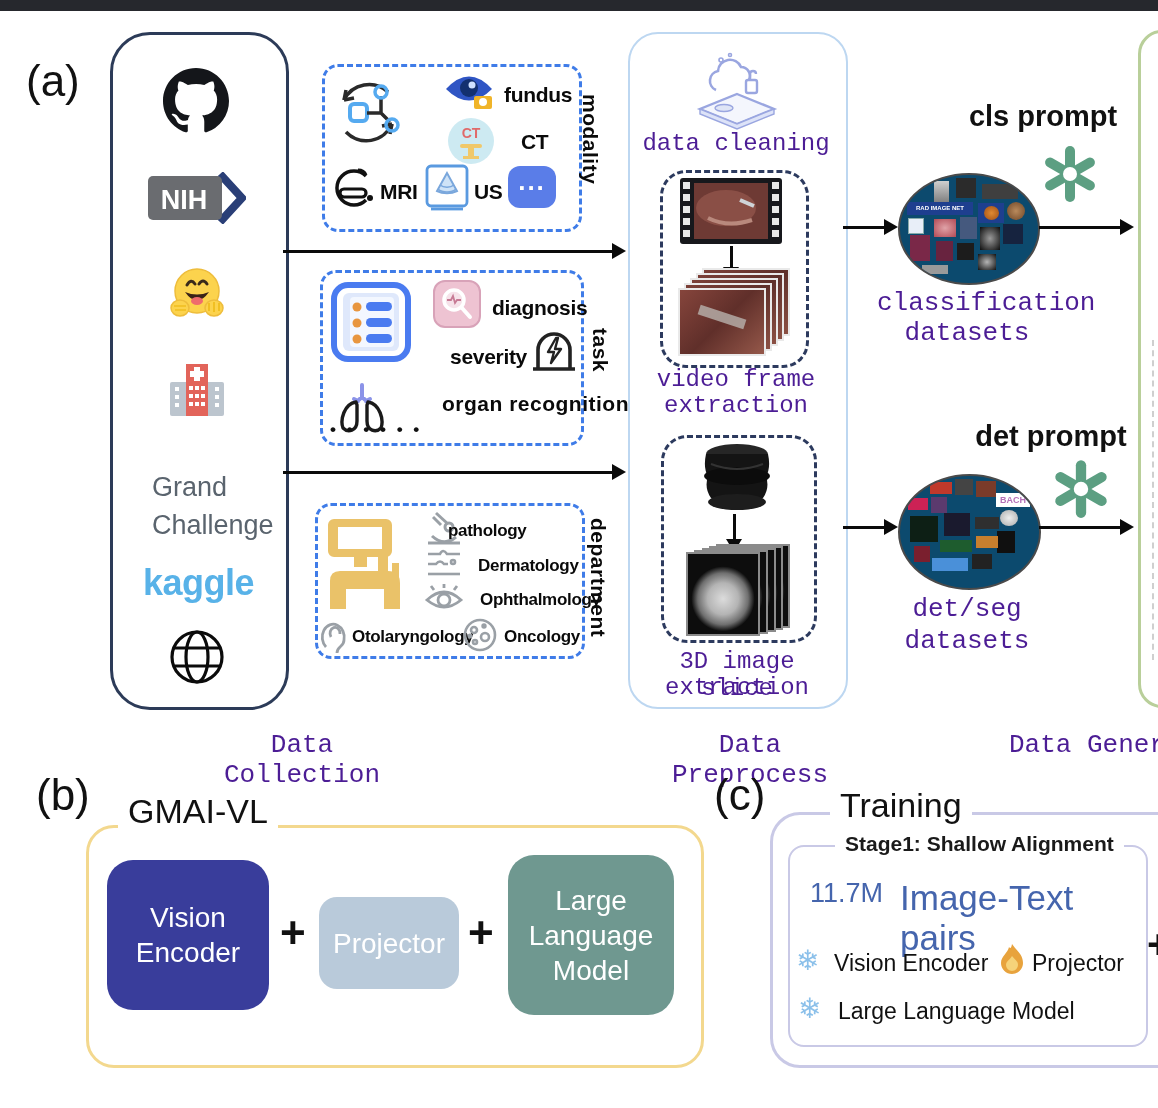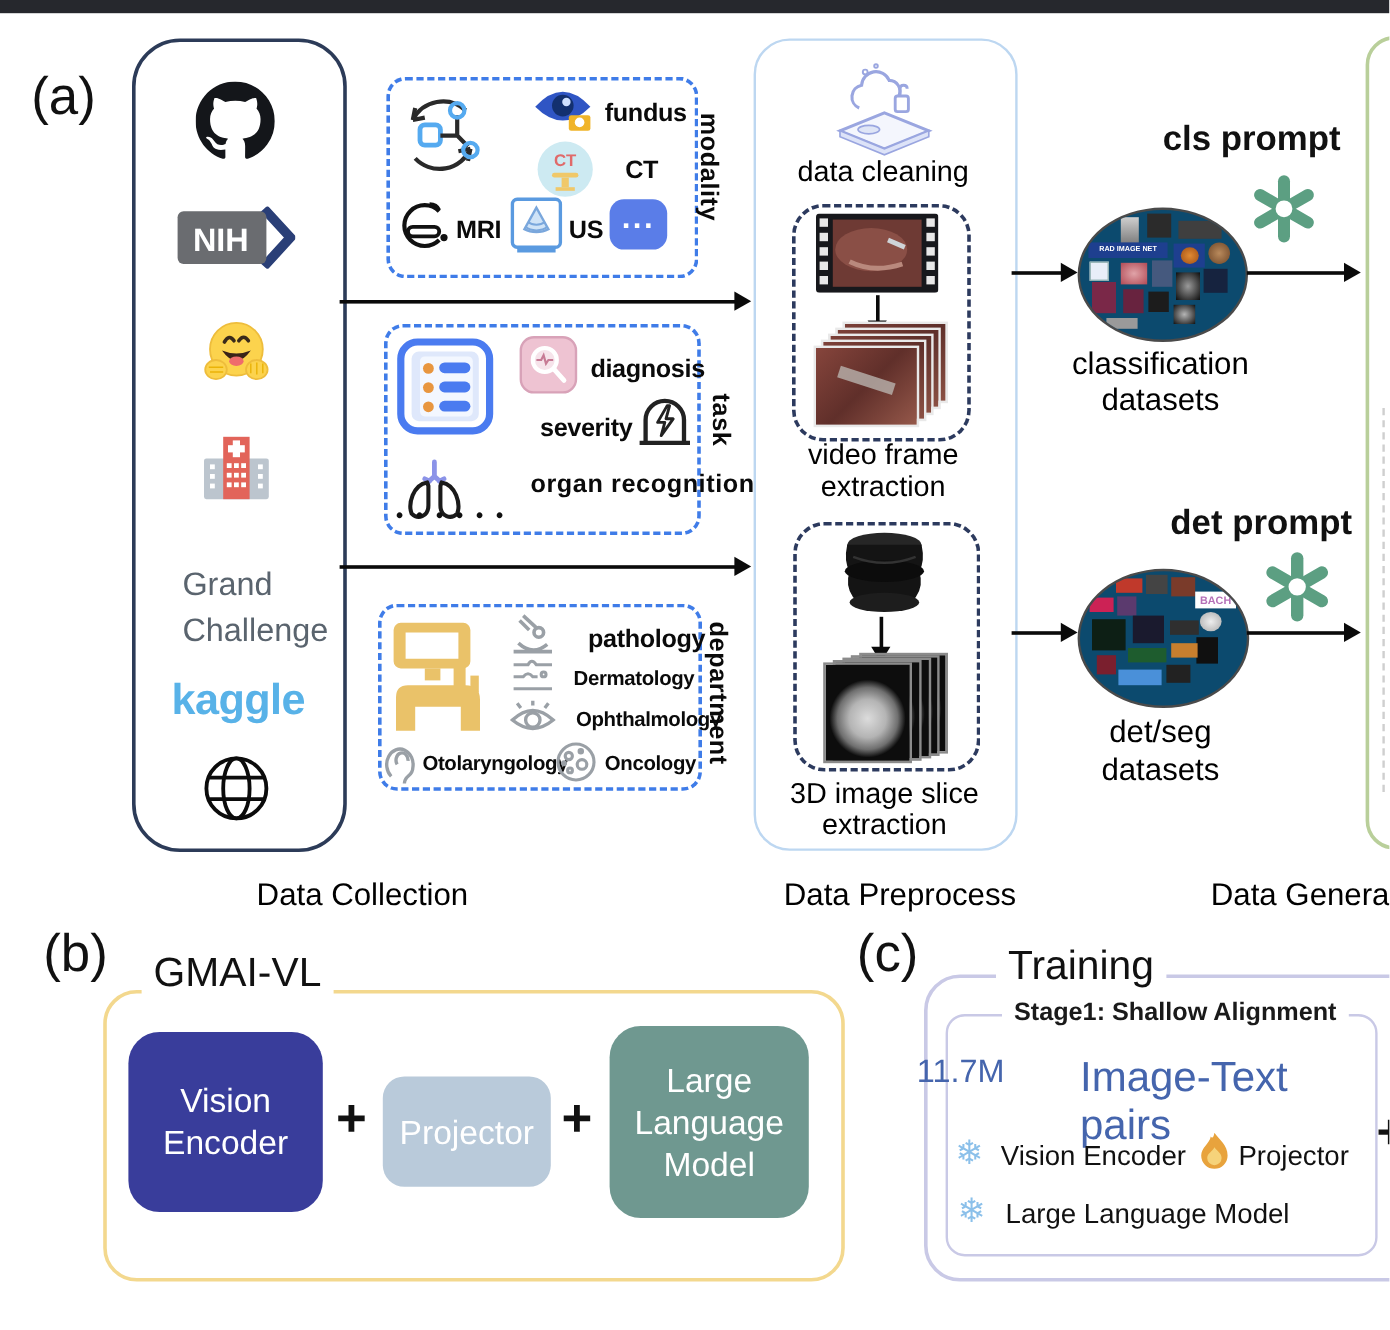--- a/index.html
+++ b/index.html
@@ -5,21 +5,21 @@
   html,body{margin:0;padding:0;background:#fff;}
   #canvas{position:relative;width:1158px;height:1108px;background:#fff;overflow:hidden;
           font-family:"Liberation Sans","DejaVu Sans",sans-serif;color:#111;}
   .abs{position:absolute;}
   .ctr{text-align:center;}
   .panel{position:absolute;background:#fff;}
   .dashed-blue{border:3px dashed #3f7ce8;border-radius:16px;}
   .dashed-navy{border:3px dashed #2c3a5e;border-radius:26px;}
   .vlabel{writing-mode:vertical-rl;font-weight:700;font-size:21px;letter-spacing:.5px;color:#0a0a0a;}
   .boldlab{font-weight:700;font-size:21px;color:#0a0a0a;letter-spacing:-.3px;}
-  .cap{font-size:26px;color:#000000;}
+  .cap{font-size:26px;color:#4c1d95;font-family:Liberation Mono, monospace;}
   .harrow{position:absolute;height:3px;background:#0a0a0a;}
   .harrow::after{content:'';position:absolute;right:-13px;top:-7px;width:0;height:0;
     border-left:14px solid #0a0a0a;border-top:8.5px solid transparent;border-bottom:8.5px solid transparent;}
   .varrow{position:absolute;width:3px;background:#0a0a0a;}
   .varrow::after{content:'';position:absolute;bottom:-12px;left:-7px;width:0;height:0;
     border-top:13px solid #0a0a0a;border-left:8.5px solid transparent;border-right:8.5px solid transparent;}
   .mbox{position:absolute;border-radius:26px;color:#fff;display:flex;align-items:center;justify-content:center;
         text-align:center;font-size:28px;line-height:35px;}
   .plus{position:absolute;font-size:44px;font-weight:700;color:#111;}
   .legend{position:absolute;background:#fff;padding:0 10px;white-space:nowrap;}
@@ -195,21 +195,21 @@
   </svg>
   <svg class="abs" style="left:424px;top:510px;" width="40" height="40" viewBox="0 0 40 40">
     <g fill="none" stroke="#9aa0a6" stroke-width="3">
       <path d="M12 3 l12 11"></path>
         <path d="M9 7 l8 8"></path>
       <circle cx="25" cy="17" r="4"></circle>
       <path d="M8 26 q12 11 24 1"></path>
         <path d="M4 33 h32"></path>
     </g>
   </svg>
-  <div class="abs boldlab" style="left:490px;top:521px;font-size:21px;">pathology</div>
+  <div class="abs boldlab" style="left:448px;top:521px;font-size:17px;">pathology</div>
   <svg class="abs" style="left:425px;top:548px;" width="38" height="32" viewBox="0 0 38 32">
     <g fill="none" stroke="#9aa0a6" stroke-width="2.6">
       <path d="M3 6 h12 q3 -6 7 0 h13"></path>
       <path d="M3 16 h8 q4 -5 8 0 h4"></path>
         <circle cx="28" cy="14" r="2"></circle>
       <path d="M3 26 h32"></path>
     </g>
   </svg>
   <div class="abs boldlab" style="left:478px;top:556px;font-size:17px;">Dermatology</div>
   <svg class="abs" style="left:424px;top:582px;" width="40" height="32" viewBox="0 0 40 32">
@@ -421,21 +421,21 @@
   <div class="plus" style="left:468px;top:908px;">+</div>
   <div class="mbox" style="left:508px;top:855px;width:166px;height:160px;background:#6f9890;padding:0 14px;box-sizing:border-box;">Large Language Model</div>
 
   <div class="abs" style="left:714px;top:770px;font-size:44px;color:#111;">(c)</div>
   <div class="panel" style="left:770px;top:812px;width:430px;height:250px;border:3px solid #c9c9e6;border-radius:30px;"></div>
   <div class="legend" style="left:830px;top:786px;font-size:34px;color:#111;">Training</div>
 
   <div class="panel" style="left:788px;top:845px;width:356px;height:198px;border:2.5px solid #c9c9e6;border-radius:16px;"></div>
   <div class="legend" style="left:835px;top:832px;font-size:21px;font-weight:600;color:#1a1a1a;">Stage1: Shallow Alignment</div>
 
-  <div class="abs" style="left:764px;top:878px;font-size:27px;font-weight:500;color:#4565ad;">11.7M</div>
+  <div class="abs" style="left:810px;top:878px;font-size:27px;font-weight:500;color:#4565ad;">11.7M</div>
   <div class="abs" style="left:900px;top:878px;font-size:35px;font-weight:500;color:#4565ad;">Image-Text pairs</div>
 
   <div class="abs snow" style="left:796px;top:944px;">❄</div>
   <div class="abs rowtxt" style="left:834px;top:950px;">Vision Encoder</div>
   <svg class="abs" style="left:996px;top:942px;" width="32" height="36" viewBox="0 0 32 36">
     <path d="M16 2 C20 8 27 12 27 21 a11 11 0 0 1 -22 0 C5 14 12 11 13 5 q2 3 3 -3 z" fill="#e8a33d"></path>
     <path d="M16 14 c3 4 6 5 6 9 a6 6 0 0 1 -12 0 c0 -4 4 -5 6 -9 z" fill="#f6d37a"></path>
   </svg>
   <div class="abs rowtxt" style="left:1032px;top:950px;">Projector</div>
 

